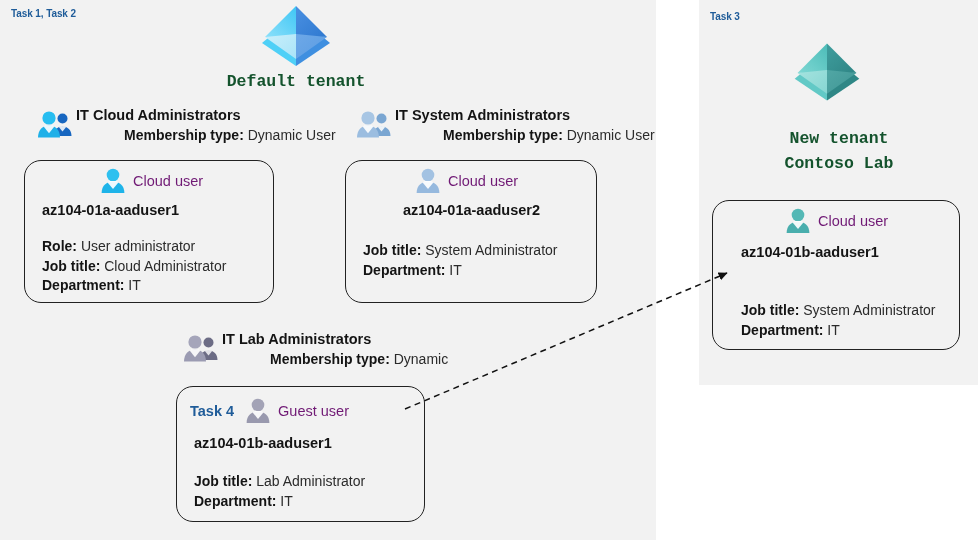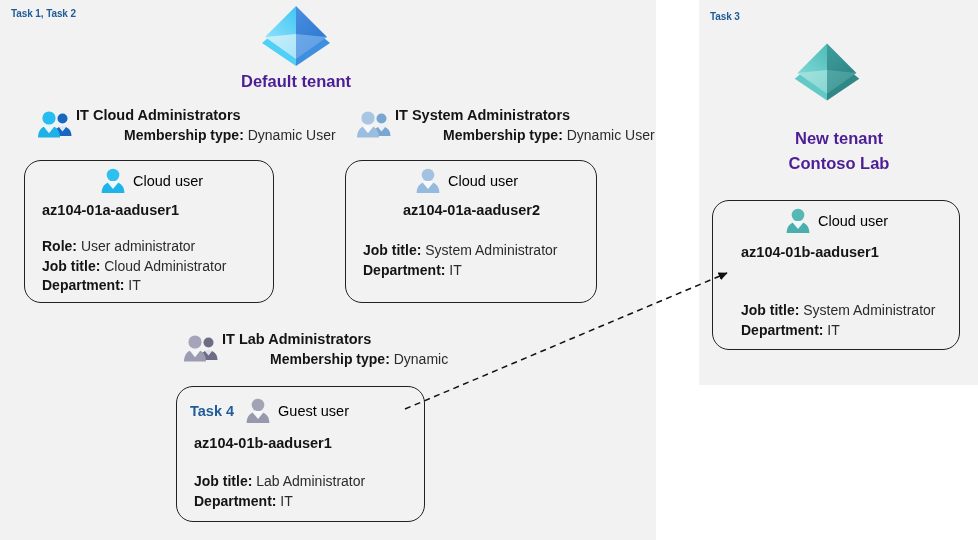--- a/index.html
+++ b/index.html
@@ -23,23 +23,24 @@
     white-space:nowrap;
   }
 
   
   .tenant-icon{position:absolute;}
 
   .tenant-caption{
     position:absolute;
     font-weight:bold;
     font-size:16.5px;
-    color:#4c1d95;
+    color:#14532d;
     white-space:nowrap;
     text-align:center;
+    font-family:Liberation Mono, monospace;
   }
 
   
   .group{position:absolute;}
   .group .gicon{position:absolute;left:0;top:4px;}
   .group .gtext{position:absolute;left:38px;top:0;white-space:nowrap;}
   .group .gname{
     font-weight:bold;font-size:14.5px;color:#141414;
     line-height:19px;white-space:nowrap;
   }
@@ -55,21 +56,21 @@
     border-radius:17px;
     background:transparent;
     box-sizing:border-box;
   }
   .card-head{
     position:absolute;
     display:flex;align-items:center;
     white-space:nowrap;
   }
   .card-head .utype{
-    font-size:14.5px;color:#000000;margin-left:6px;
+    font-size:14.5px;color:#701a75;margin-left:6px;
   }
   .card-head .ctask{
     color:#1f5c99;font-weight:bold;font-size:14.5px;margin-right:10px;
   }
   .card-upn{
     position:absolute;
     font-weight:bold;font-size:14.5px;color:#141414;
     white-space:nowrap;
   }
   .card-attrs{

